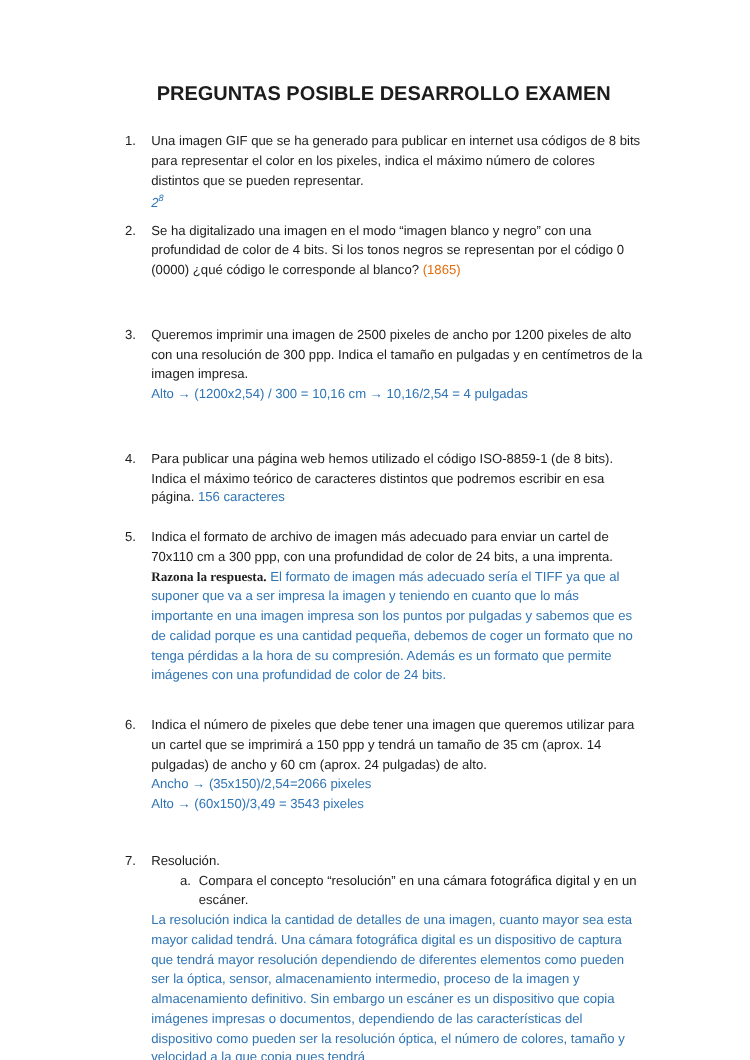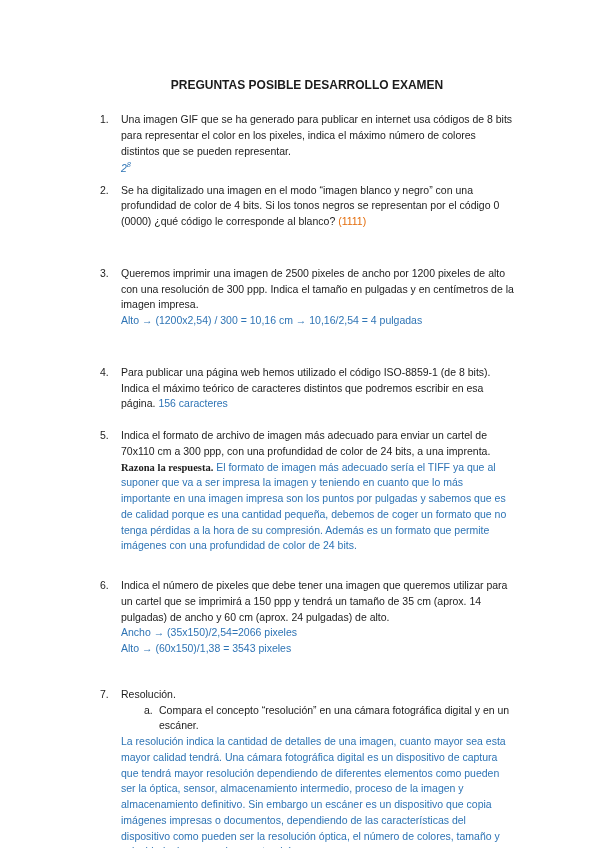--- a/index.html
+++ b/index.html
@@ -12,22 +12,22 @@
     padding:64px 86px 30px 100px;
     font-family:"Liberation Sans", sans-serif;
     font-size:10.5px;
     line-height:1.5;
     color:#1c1c1c;
     overflow:hidden;
   }
   .title {
     text-align:center;
     font-weight:bold;
-    margin:12px 0 18px 0;
-    font-size:12px;
+    margin:0 0 18px 0;
+    font-size:16px;
   }
   .item { display:flex; }
   .num { width:21px; flex-shrink:0; }
   .content { flex:1; }
   .gap-xs { margin-bottom:6px; }
   .gap-sm { margin-bottom:16px; }
   .gap-md { margin-bottom:24px; }
   .gap-lg { margin-bottom:30px; }
   .gap-xl { margin-bottom:36px; }
   .ans-blue { color:#2e74b5; }
@@ -51,21 +51,21 @@
     <span class="num">1.</span>
     <div class="content">
       <p>Una imagen GIF que se ha generado para publicar en internet usa códigos de 8 bits para representar el color en los pixeles, indica el máximo número de colores distintos que se pueden representar.</p>
       <p class="ans-blue italic"><span>2</span><sup>8</sup></p>
     </div>
   </div>
 
   <div class="item gap-xl">
     <span class="num">2.</span>
     <div class="content">
-      <p><span>Se ha digitalizado una imagen en el modo “imagen blanco y negro” con una profundidad de color de 4 bits. Si los tonos negros se representan por el código 0 (0000) ¿qué código le corresponde al blanco? </span><span class="ans-orange">(1111)</span></p>
+      <p><span>Se ha digitalizado una imagen en el modo “imagen blanco y negro” con una profundidad de color de 4 bits. Si los tonos negros se representan por el código 0 (0000) ¿qué código le corresponde al blanco? </span><span class="ans-orange">(1865)</span></p>
     </div>
   </div>
 
   <div class="item gap-xl">
     <span class="num">3.</span>
     <div class="content">
       <p>Queremos imprimir una imagen de 2500 pixeles de ancho por 1200 pixeles de alto con una resolución de 300 ppp. Indica el tamaño en pulgadas y en centímetros de la imagen impresa.</p>
       <p class="ans-blue">Alto → (1200x2,54) / 300 = 10,16 cm → 10,16/2,54 = 4 pulgadas</p>
     </div>
   </div>
@@ -82,21 +82,21 @@
     <div class="content">
       <p><span>Indica el formato de archivo de imagen más adecuado para enviar un cartel de 70x110 cm a 300 ppp, con una profundidad de color de 24 bits, a una imprenta. </span><span class="bold">Razona la respuesta.</span><span class="ans-blue"> El formato de imagen más adecuado sería el TIFF ya que al suponer que va a ser impresa la imagen y teniendo en cuanto que lo más importante en una imagen impresa son los puntos por pulgadas y sabemos que es de calidad porque es una cantidad pequeña, debemos de coger un formato que no tenga pérdidas a la hora de su compresión. Además es un formato que permite imágenes con una profundidad de color de 24 bits.</span></p>
     </div>
   </div>
 
   <div class="item gap-lg">
     <span class="num">6.</span>
     <div class="content">
       <p>Indica el número de pixeles que debe tener una imagen que queremos utilizar para un cartel que se imprimirá a 150 ppp y tendrá un tamaño de 35 cm (aprox. 14 pulgadas) de ancho y 60 cm (aprox. 24 pulgadas) de alto.</p>
       <p class="ans-blue">Ancho → (35x150)/2,54=2066 pixeles</p>
-      <p class="ans-blue">Alto → (60x150)/1,38 = 3543 pixeles</p>
+      <p class="ans-blue">Alto → (60x150)/3,49 = 3543 pixeles</p>
     </div>
   </div>
 
   <div class="item">
     <span class="num">7.</span>
     <div class="content">
       <p>Resolución.</p>
       <div class="subitem">
         <span class="subletter">a.</span>
         <p class="subcontent">Compara el concepto “resolución” en una cámara fotográfica digital y en un escáner.</p>

